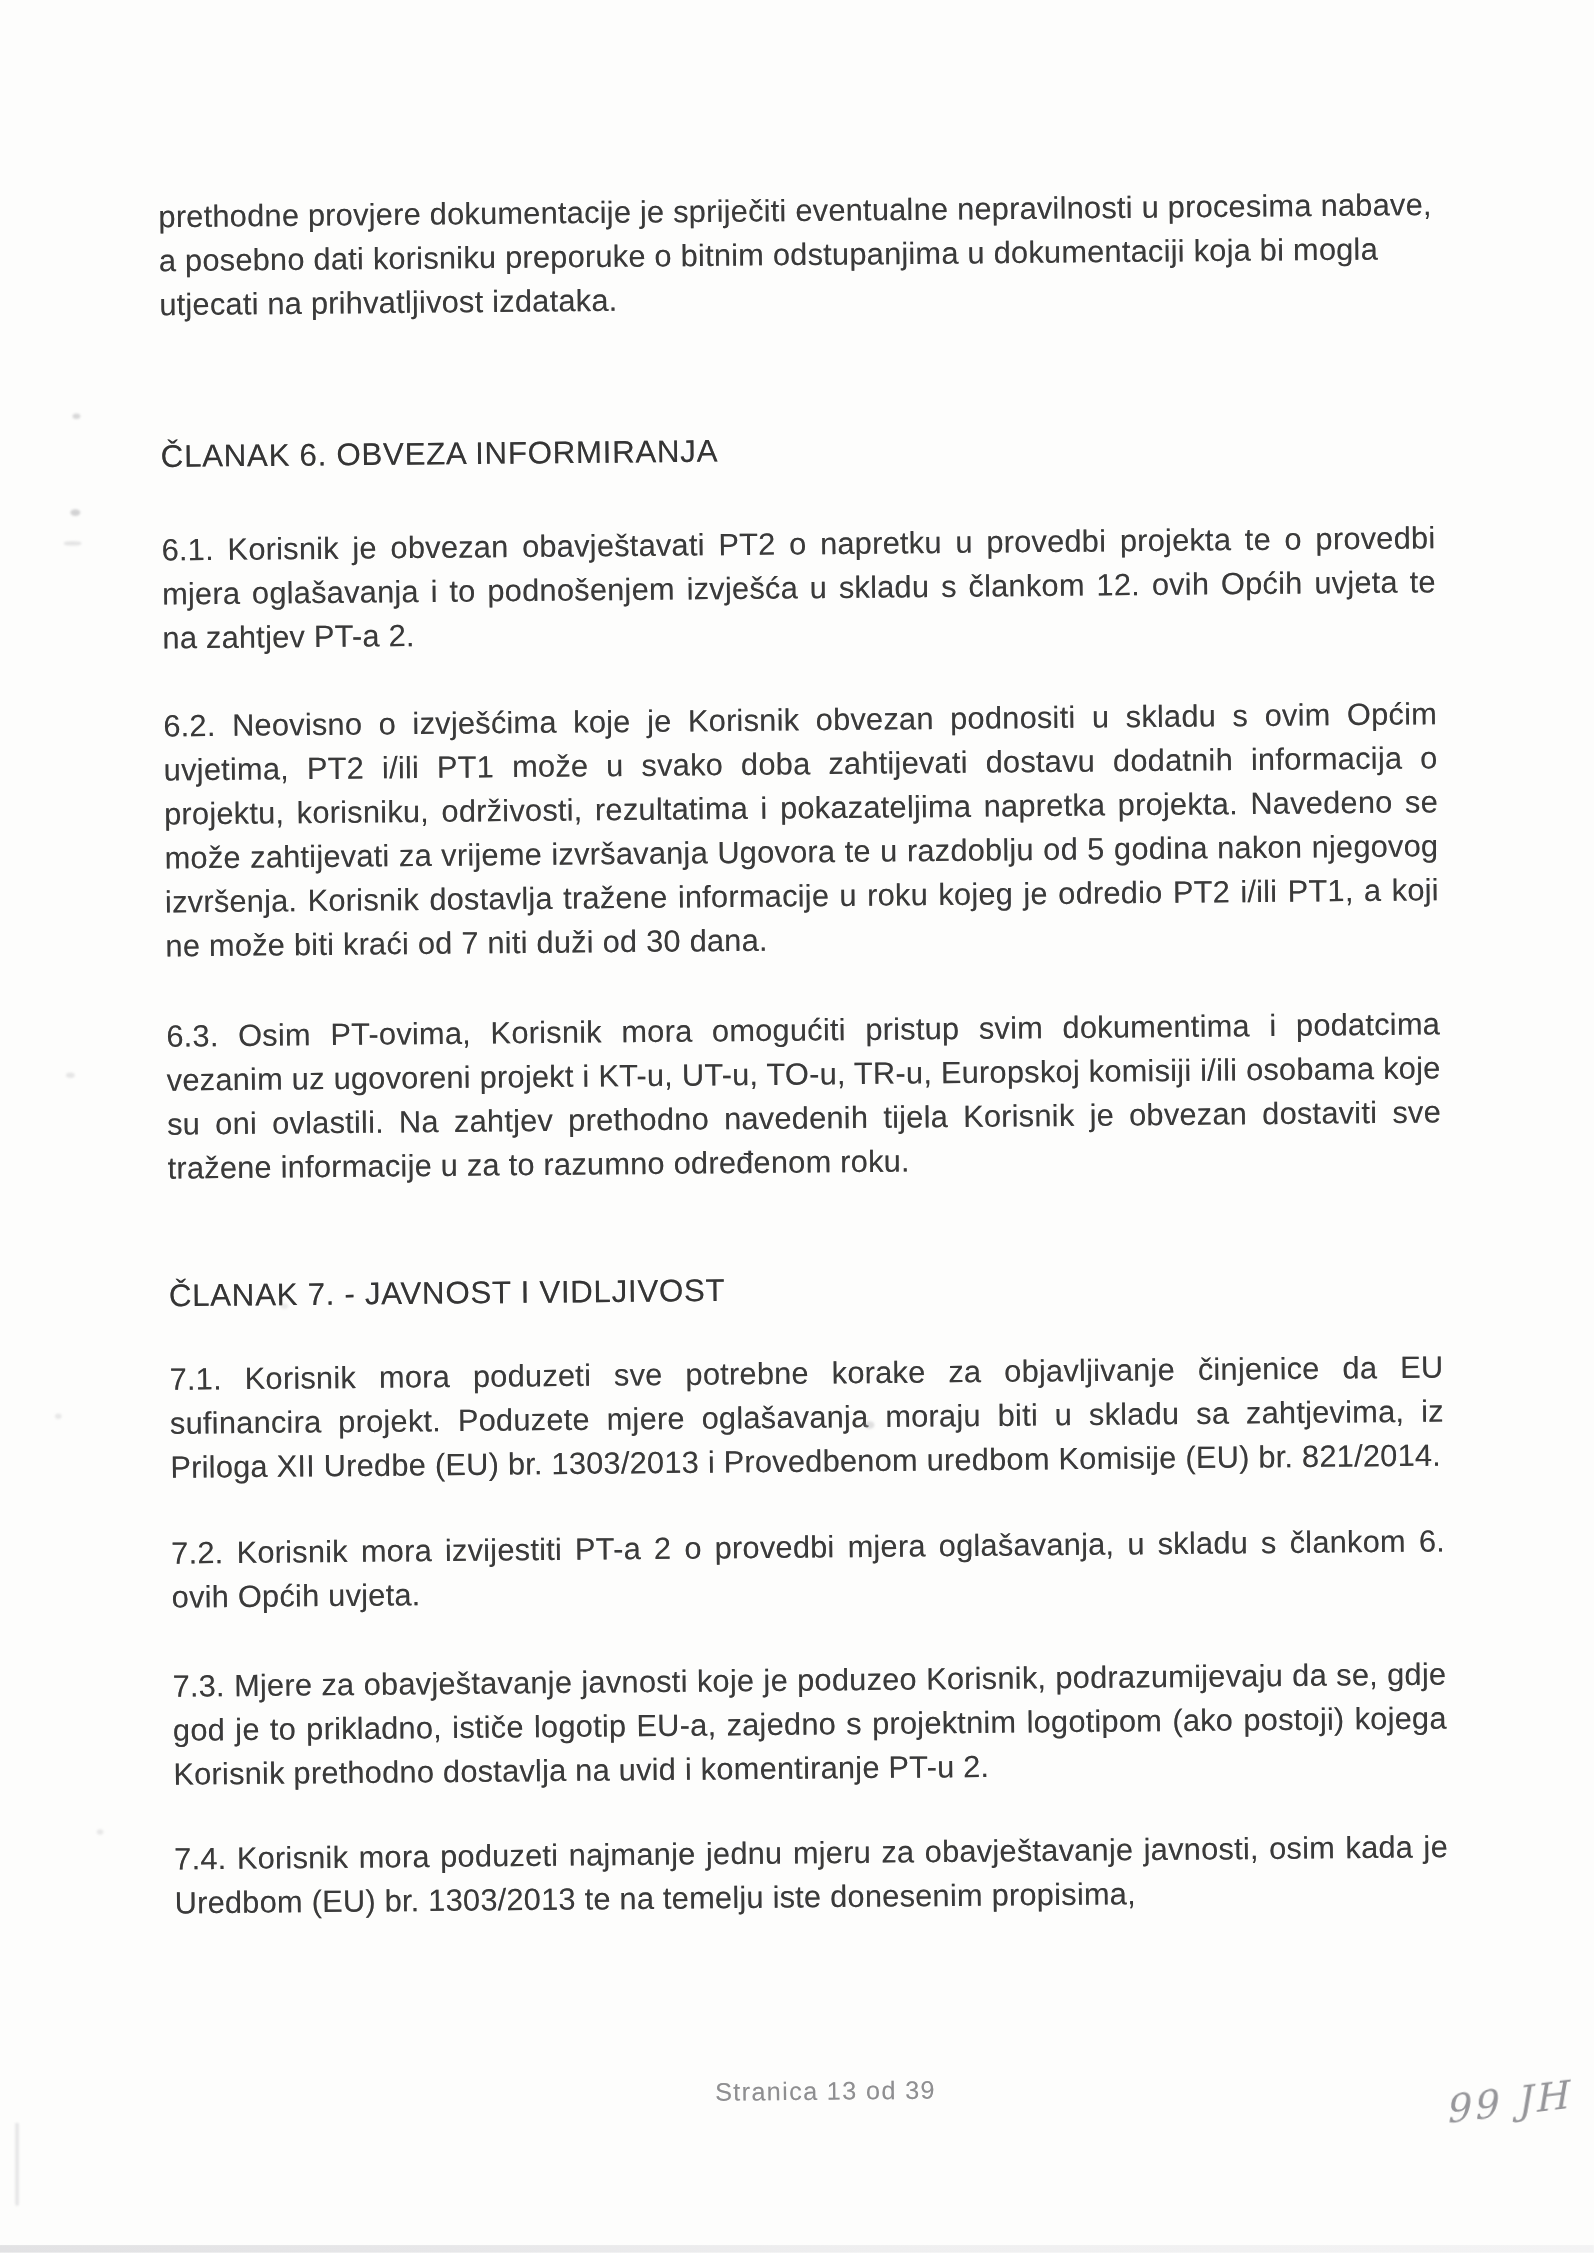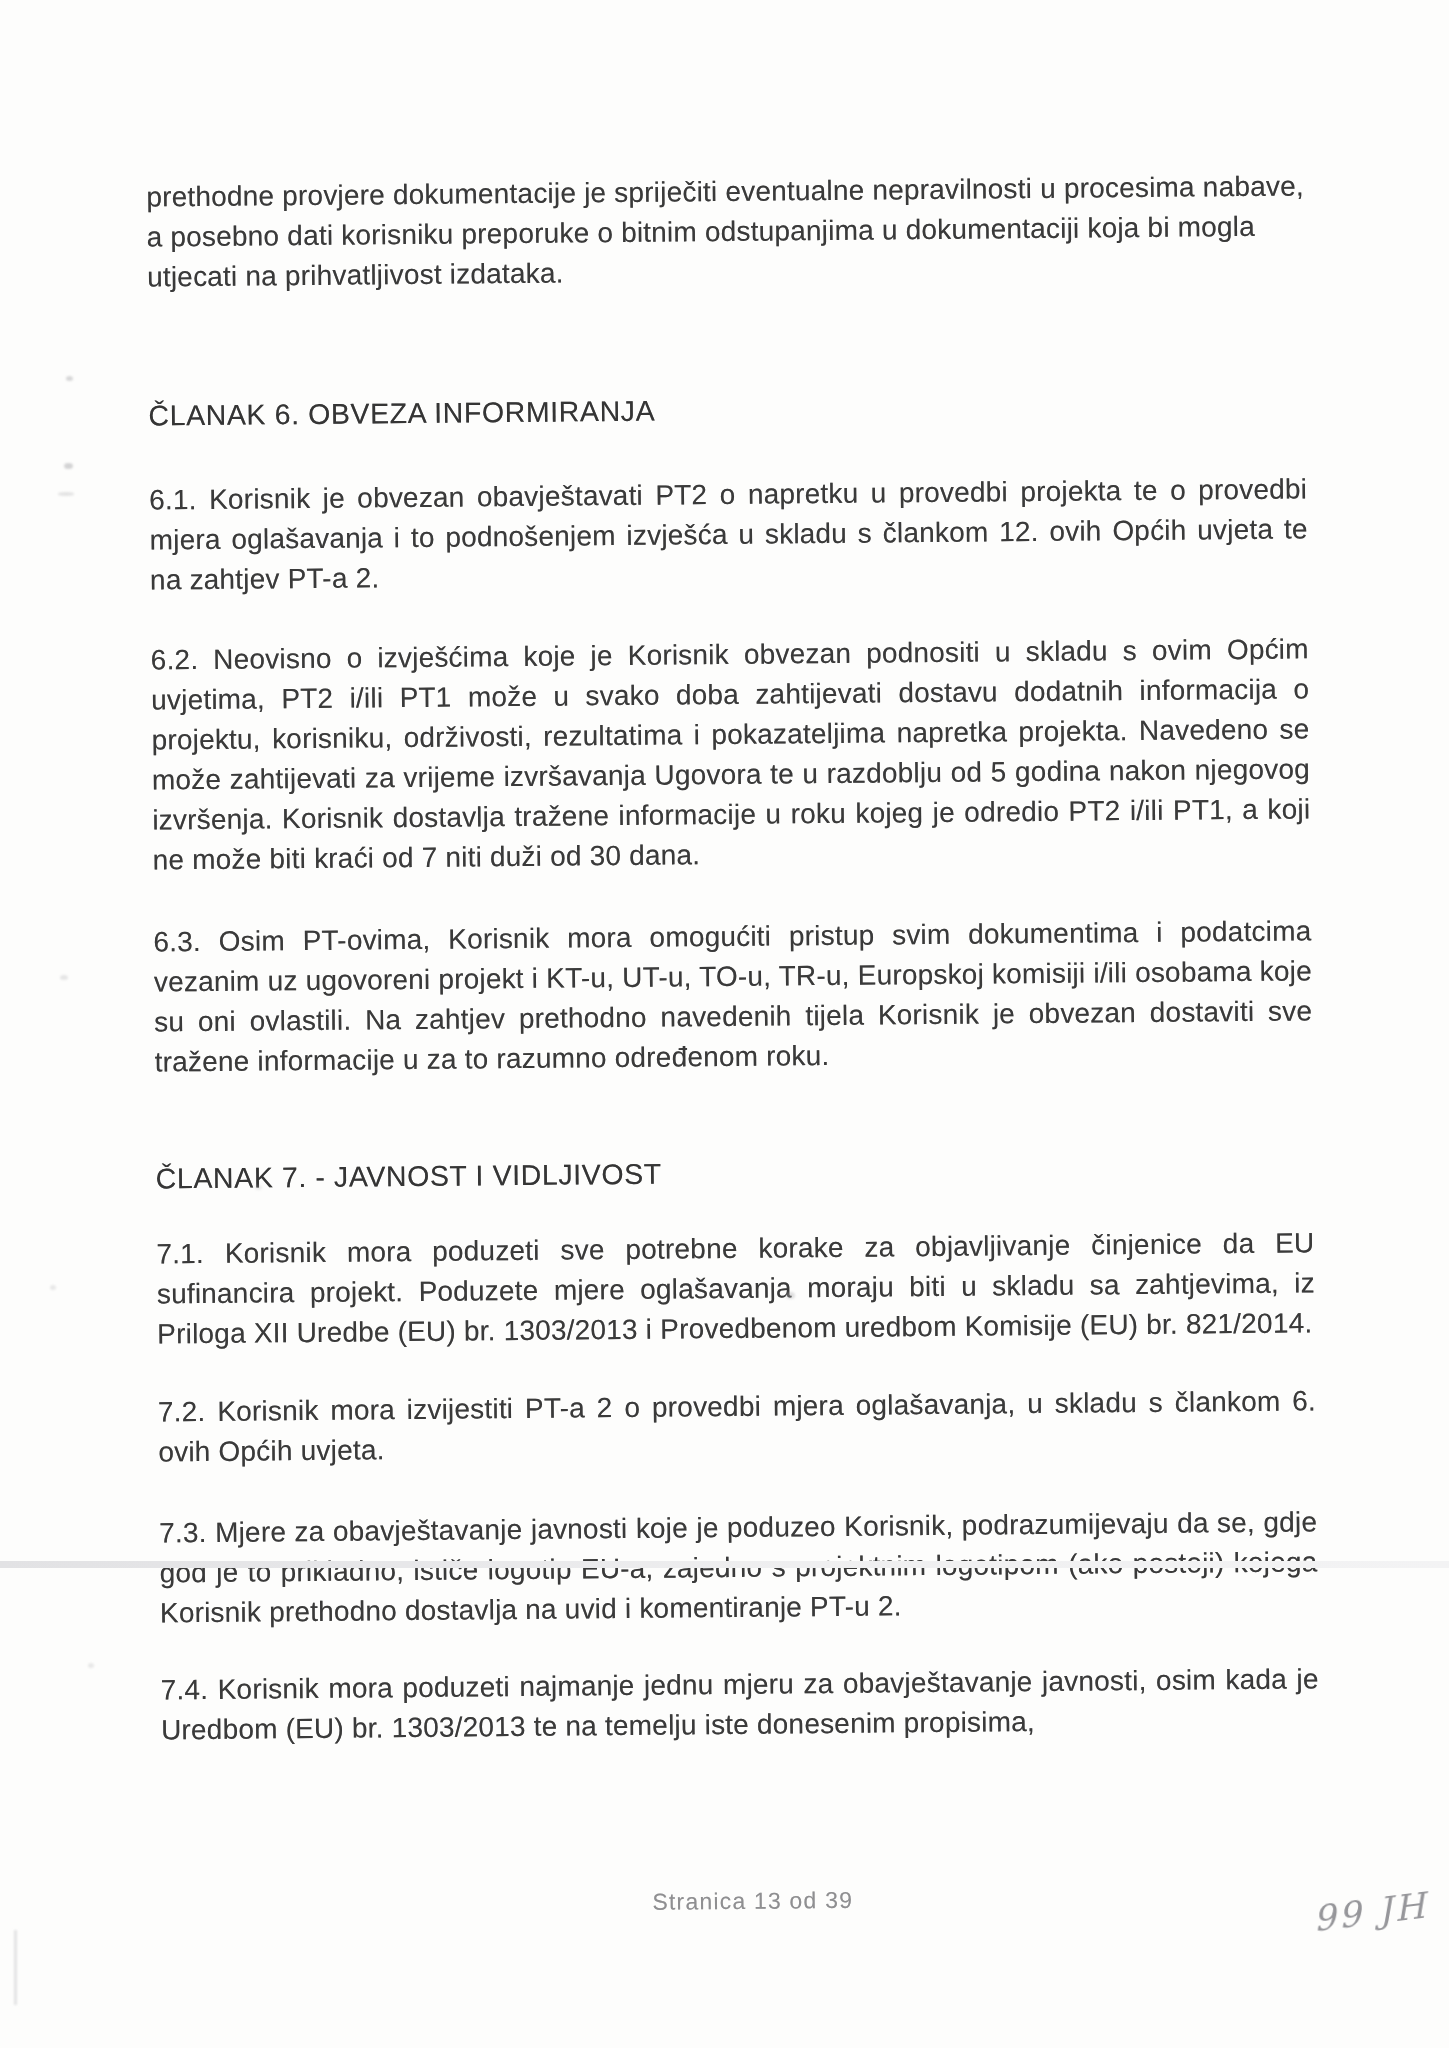--- a/index.html
+++ b/index.html
@@ -8,21 +8,21 @@
     width: 1449px;
     height: 2048px;
     background: #fdfdfc;
     overflow: hidden;
     font-family: "Liberation Sans", "DejaVu Sans", sans-serif;
   }
 
   .page {
     position: relative;
     width: 1449px;
-    height: 1568px;
+    height: 2048px;
     background: #fdfdfc;
   }
 
   
   .tilt {
     position: absolute;
     inset: 0;
     transform: rotate(-0.55deg);
     transform-origin: 50% 50%;
   }

